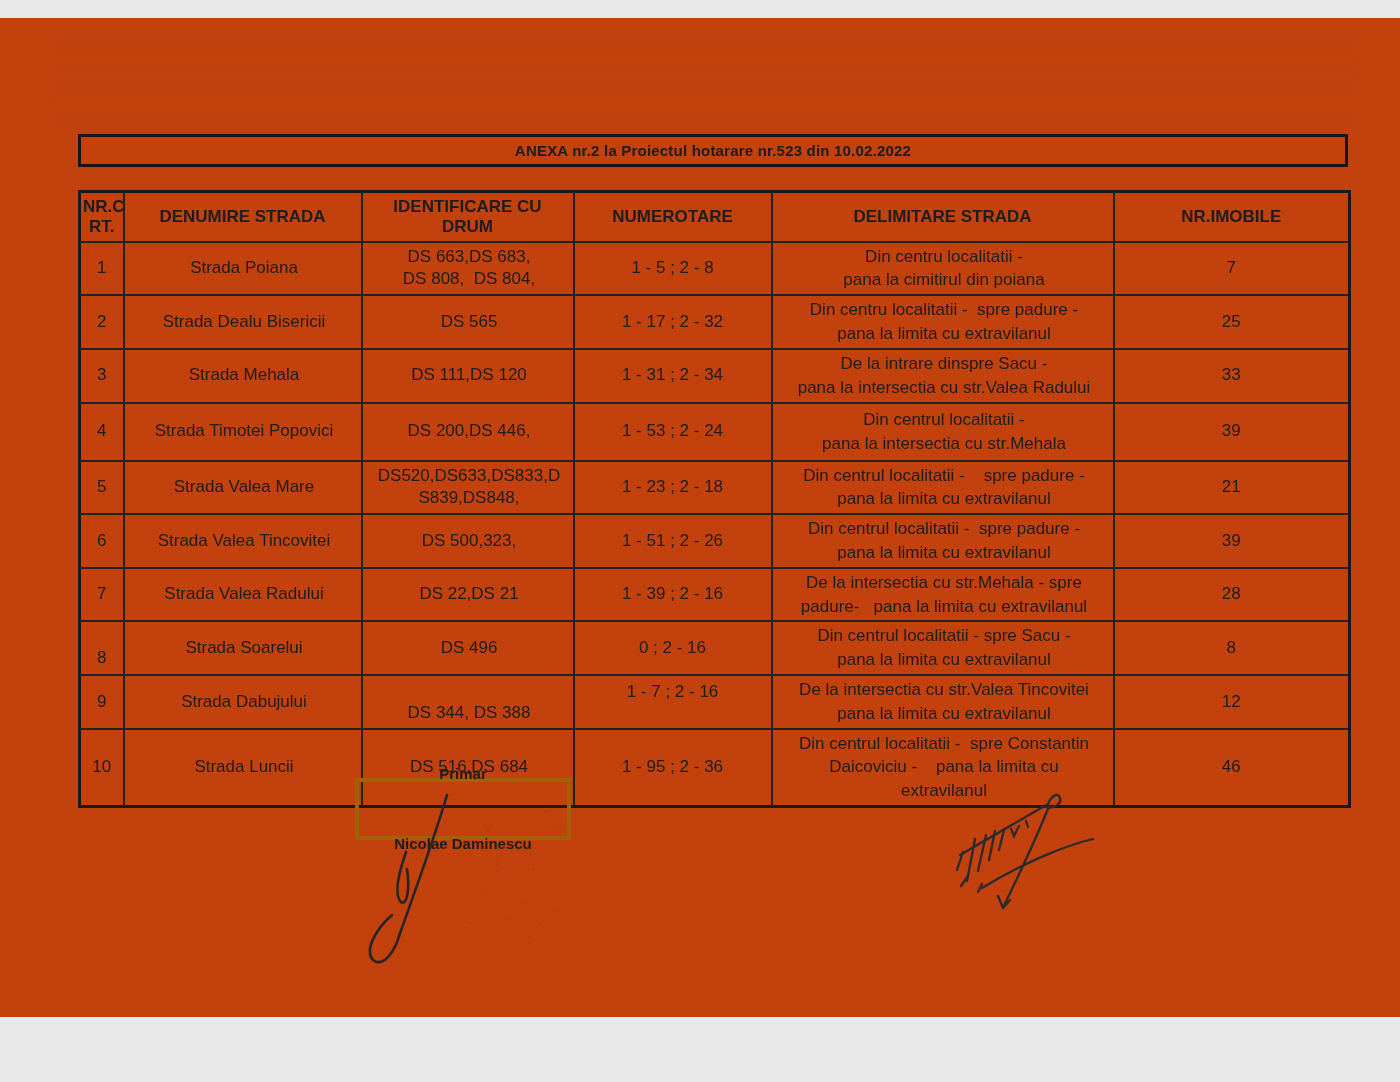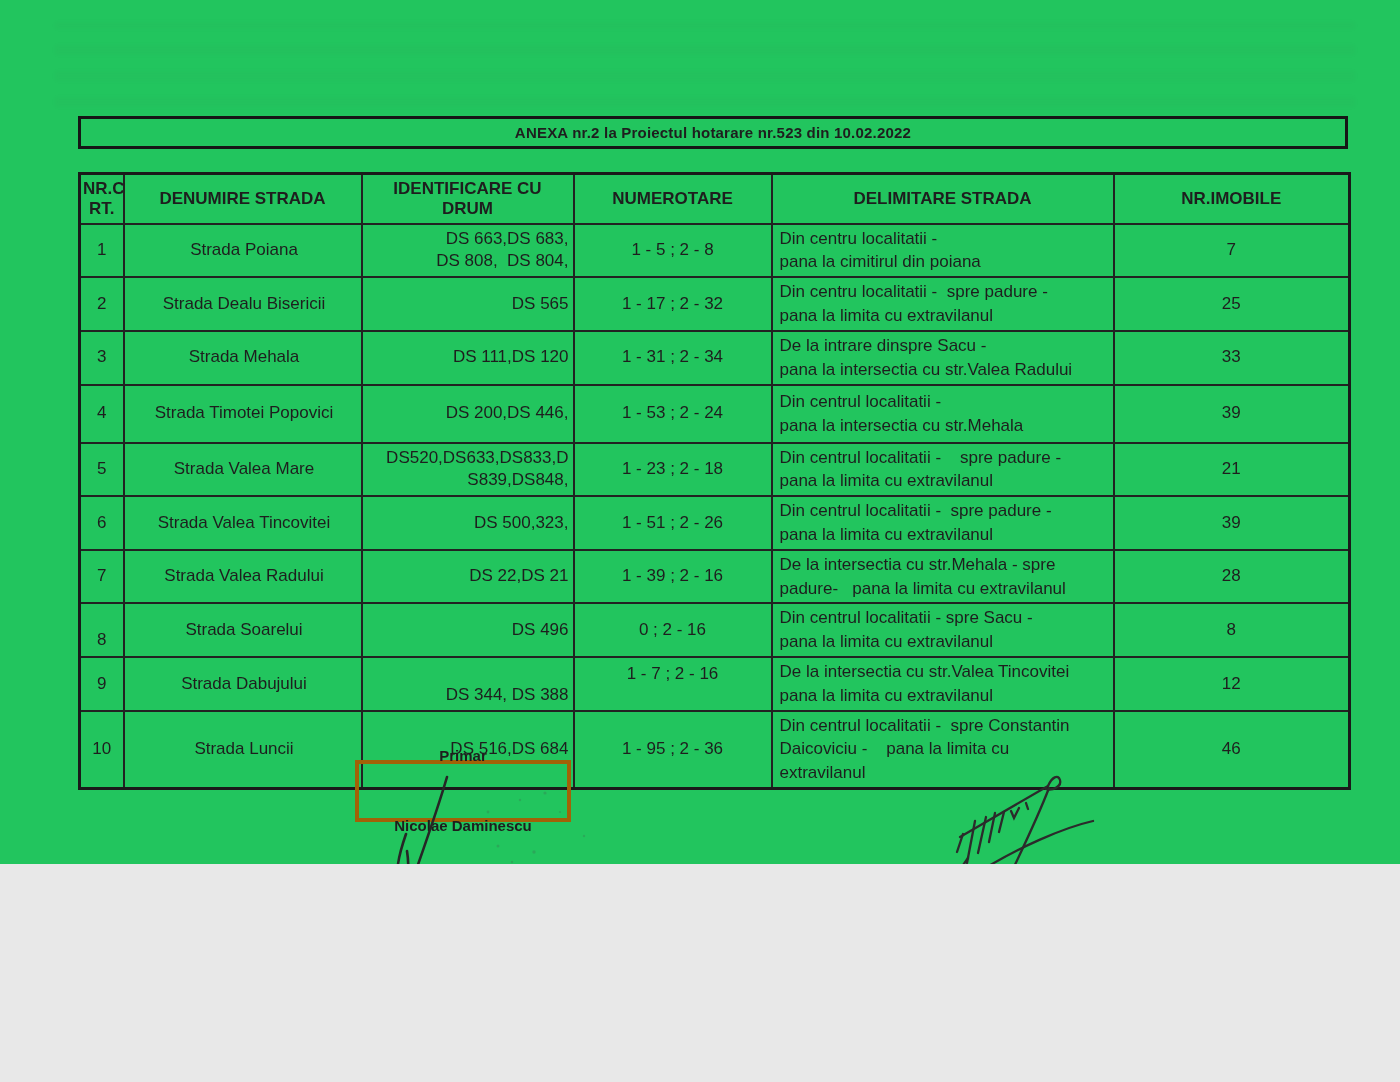--- a/index.html
+++ b/index.html
@@ -1,23 +1,23 @@
 <!DOCTYPE html>
 <html><head>
 <meta charset="utf-8">
 <style>
   html,body{margin:0;padding:0;background:#e8e8e8;}
   .page{
     position:relative;
-    width:1400px;height:864px;
-    background:#22c55e;
+    width:1400px;height:999px;
+    background:#c2410c;
     font-family:"Liberation Sans", sans-serif;
     color:#1e1e1e;
     overflow:hidden;
-    margin:0 auto;
+    margin:18px auto;
   }
   
   .ghost-band{
     position:absolute;left:55px;top:22px;width:1300px;height:85px;
     background:
       repeating-linear-gradient(0deg, rgba(70,70,70,0.055) 0 10px, rgba(0,0,0,0) 10px 26px);
     filter:blur(2px);
     opacity:.6;
   }
   .title-box{
@@ -43,23 +43,23 @@
   }
   table.main th{
     font-size:17px;font-weight:bold;text-align:center;
     line-height:1.15;
     padding:2px 2px;
   }
   th.h-nr{font-size:14px;line-height:1.1;padding:2px 1px;}
   td{font-size:17px;line-height:1.32;padding:2px 4px;}
   td.c-nr{text-align:center;}
   td.c-name{text-align:center;padding-left:7px;}
-  td.c-drum{text-align:right;padding-left:7px;}
+  td.c-drum{text-align:center;padding-left:7px;}
   td.c-num{text-align:center;}
-  td.c-delim{text-align:left;padding-left:7px;line-height:1.4;}
+  td.c-delim{text-align:center;padding-left:7px;line-height:1.4;}
   td.c-imob{text-align:center;}
   
   tr.r8 td.c-nr{vertical-align:bottom;padding-bottom:5px;}
   tr.r9 td.c-drum{vertical-align:bottom;padding-bottom:3px;}
   tr.r9 td.c-num{vertical-align:top;padding-top:5px;}
   
   tr.hd{height:50px;}
   tr.r1{height:45px;} tr.r2{height:46px;} tr.r3{height:54px;}
   tr.r4{height:58px;} tr.r5{height:47px;} tr.r6{height:49px;}
   tr.r7{height:51px;} tr.r8{height:49px;} tr.r9{height:47px;}

